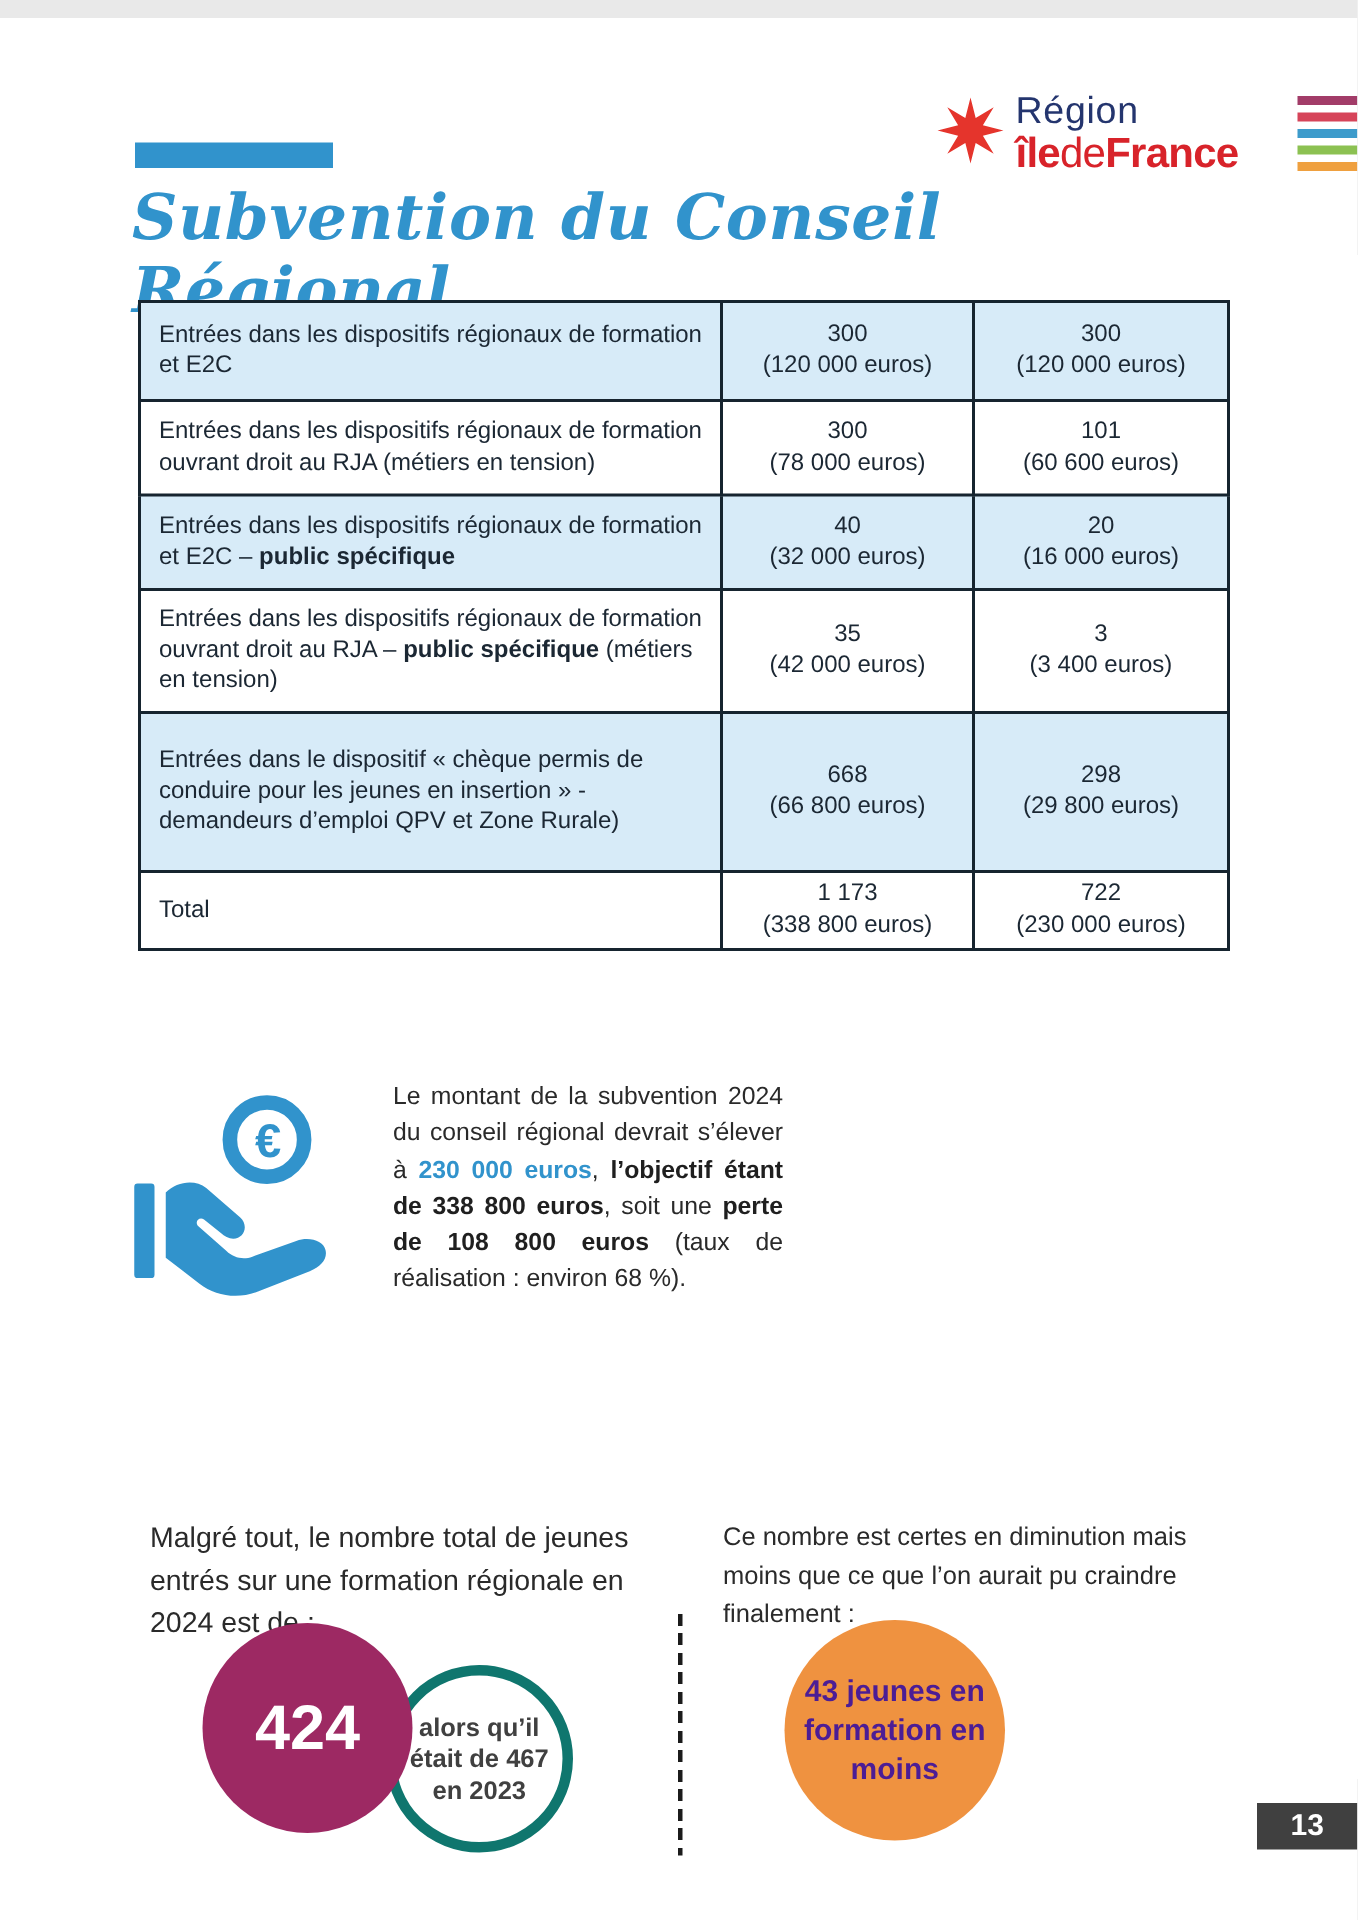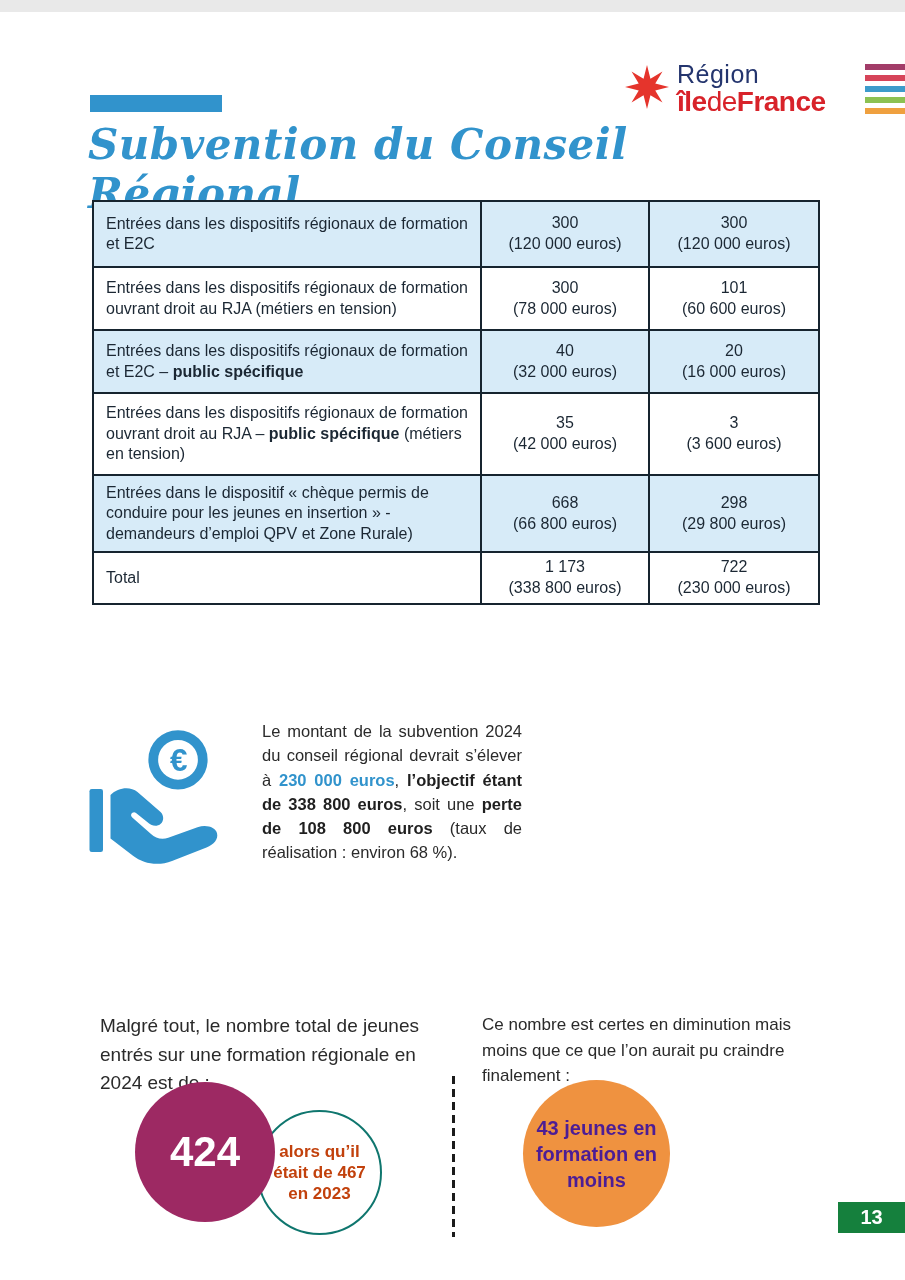--- a/index.html
+++ b/index.html
@@ -36,21 +36,21 @@
   col.c-label { width:388px; } col.c-obj { width:168px; } col.c-real { width:170px; }
   tr.hdr { height:66px; }
   th.h-empty { background:#ffffff; }
   th.h-obj  { background:#2e96ce; color:#fff; font-size:18px; font-weight:700; text-align:center; }
   th.h-real { background:#2c7ba4; color:#fff; font-size:17px; font-weight:700; text-align:center; line-height:1.25; }
   td.lbl { padding:6px 12px; font-size:16px; line-height:1.28; color:#1b2733; text-align:left; }
   td.lbl b { font-weight:700; }
   td.val { text-align:center; font-size:16px; line-height:1.3; color:#1b2733; padding:4px 6px; }
   tr.shaded td { background:#d7ebf8; }
   tr.r1 { height:66px; } tr.r2 { height:63px; } tr.r3 { height:63px; }
-  tr.r4 { height:82px; } tr.r5 { height:77px; } tr.r6 { height:48px; }
+  tr.r4 { height:82px; } tr.r5 { height:106px; } tr.r6 { height:48px; }
 
   
   .euro-icon { position:absolute; left:88px; top:710px; width:150px; height:155px; }
   .sub-left {
     position:absolute; left:262px; top:707px; width:260px;
     font-size:16.5px; line-height:1.47; text-align:justify; color:#2a2a2a;
   }
   .sub-left b { color:#1f1f1f; }
   .blue-bold { color:#3193cc; font-weight:700; }
   .sub-right {
@@ -68,29 +68,29 @@
 
   .dashed {
     position:absolute; left:452px; top:1064px; width:3px; height:161px;
     background:repeating-linear-gradient(to bottom, #1b1b1b 0 8px, transparent 8px 13px);
   }
 
   
   .circle { position:absolute; border-radius:50%; display:flex; align-items:center; justify-content:center; text-align:center; }
   .c-424 { left:135px; top:1070px; width:140px; height:140px; background:#9d2963; color:#fff;
            font-size:42px; font-weight:700; z-index:2; }
-  .c-467 { left:257px; top:1098px; width:125px; height:125px; border:2px solid #0f766e; background:#fff;
-           color:#c2410c; font-size:17px; font-weight:700; line-height:1.25; padding:8px; z-index:1; }
+  .c-467 { left:257px; top:1098px; width:125px; height:125px; border:7px solid #0f766e; background:#fff;
+           color:#404040; font-size:17px; font-weight:700; line-height:1.25; padding:8px; z-index:1; }
   .c-43  { left:523px; top:1068px; width:147px; height:147px; background:#ef9240; color:#4c1d95;
            font-size:20px; font-weight:700; line-height:1.3; padding:10px; z-index:2; }
   .c-10  { left:652px; top:1098px; width:125px; height:125px; border:7px solid #ef9240; background:#fff;
            color:#ef9240; font-size:17px; font-weight:700; line-height:1.25; padding:8px; z-index:1; }
 
   .badge {
-    position:absolute; left:838px; top:1190px; width:67px; height:31px; background:#15803d;
+    position:absolute; left:838px; top:1190px; width:67px; height:31px; background:#404040;
     color:#fff; font-size:20px; font-weight:700; display:flex; align-items:center; justify-content:center;
   }
 </style>
 </head>
 <body>
 
 <div class="page">
 
   <div class="logo">
     <svg class="logo-star" viewBox="0 0 44 44">
@@ -154,21 +154,21 @@
           </td>
     </tr>
     <tr class="r4">
       <td class="lbl"><span>Entrées dans les dispositifs régionaux de formation ouvrant droit au RJA – </span><b>public spécifique</b><span> (métiers en tension)</span></td>
       <td class="val">
             <div>35</div>
             <div>(42 000 euros)</div>
           </td>
       <td class="val">
             <div>3</div>
-            <div>(3 600 euros)</div>
+            <div>(3 400 euros)</div>
           </td>
     </tr>
     <tr class="r5 shaded">
       <td class="lbl"><span>Entrées dans le dispositif « chèque permis de conduire pour les jeunes en insertion » - demandeurs d’emploi QPV et Zone Rurale)</span><b></b><span></span></td>
       <td class="val">
             <div>668</div>
             <div>(66 800 euros)</div>
           </td>
       <td class="val">
             <div>298</div>

